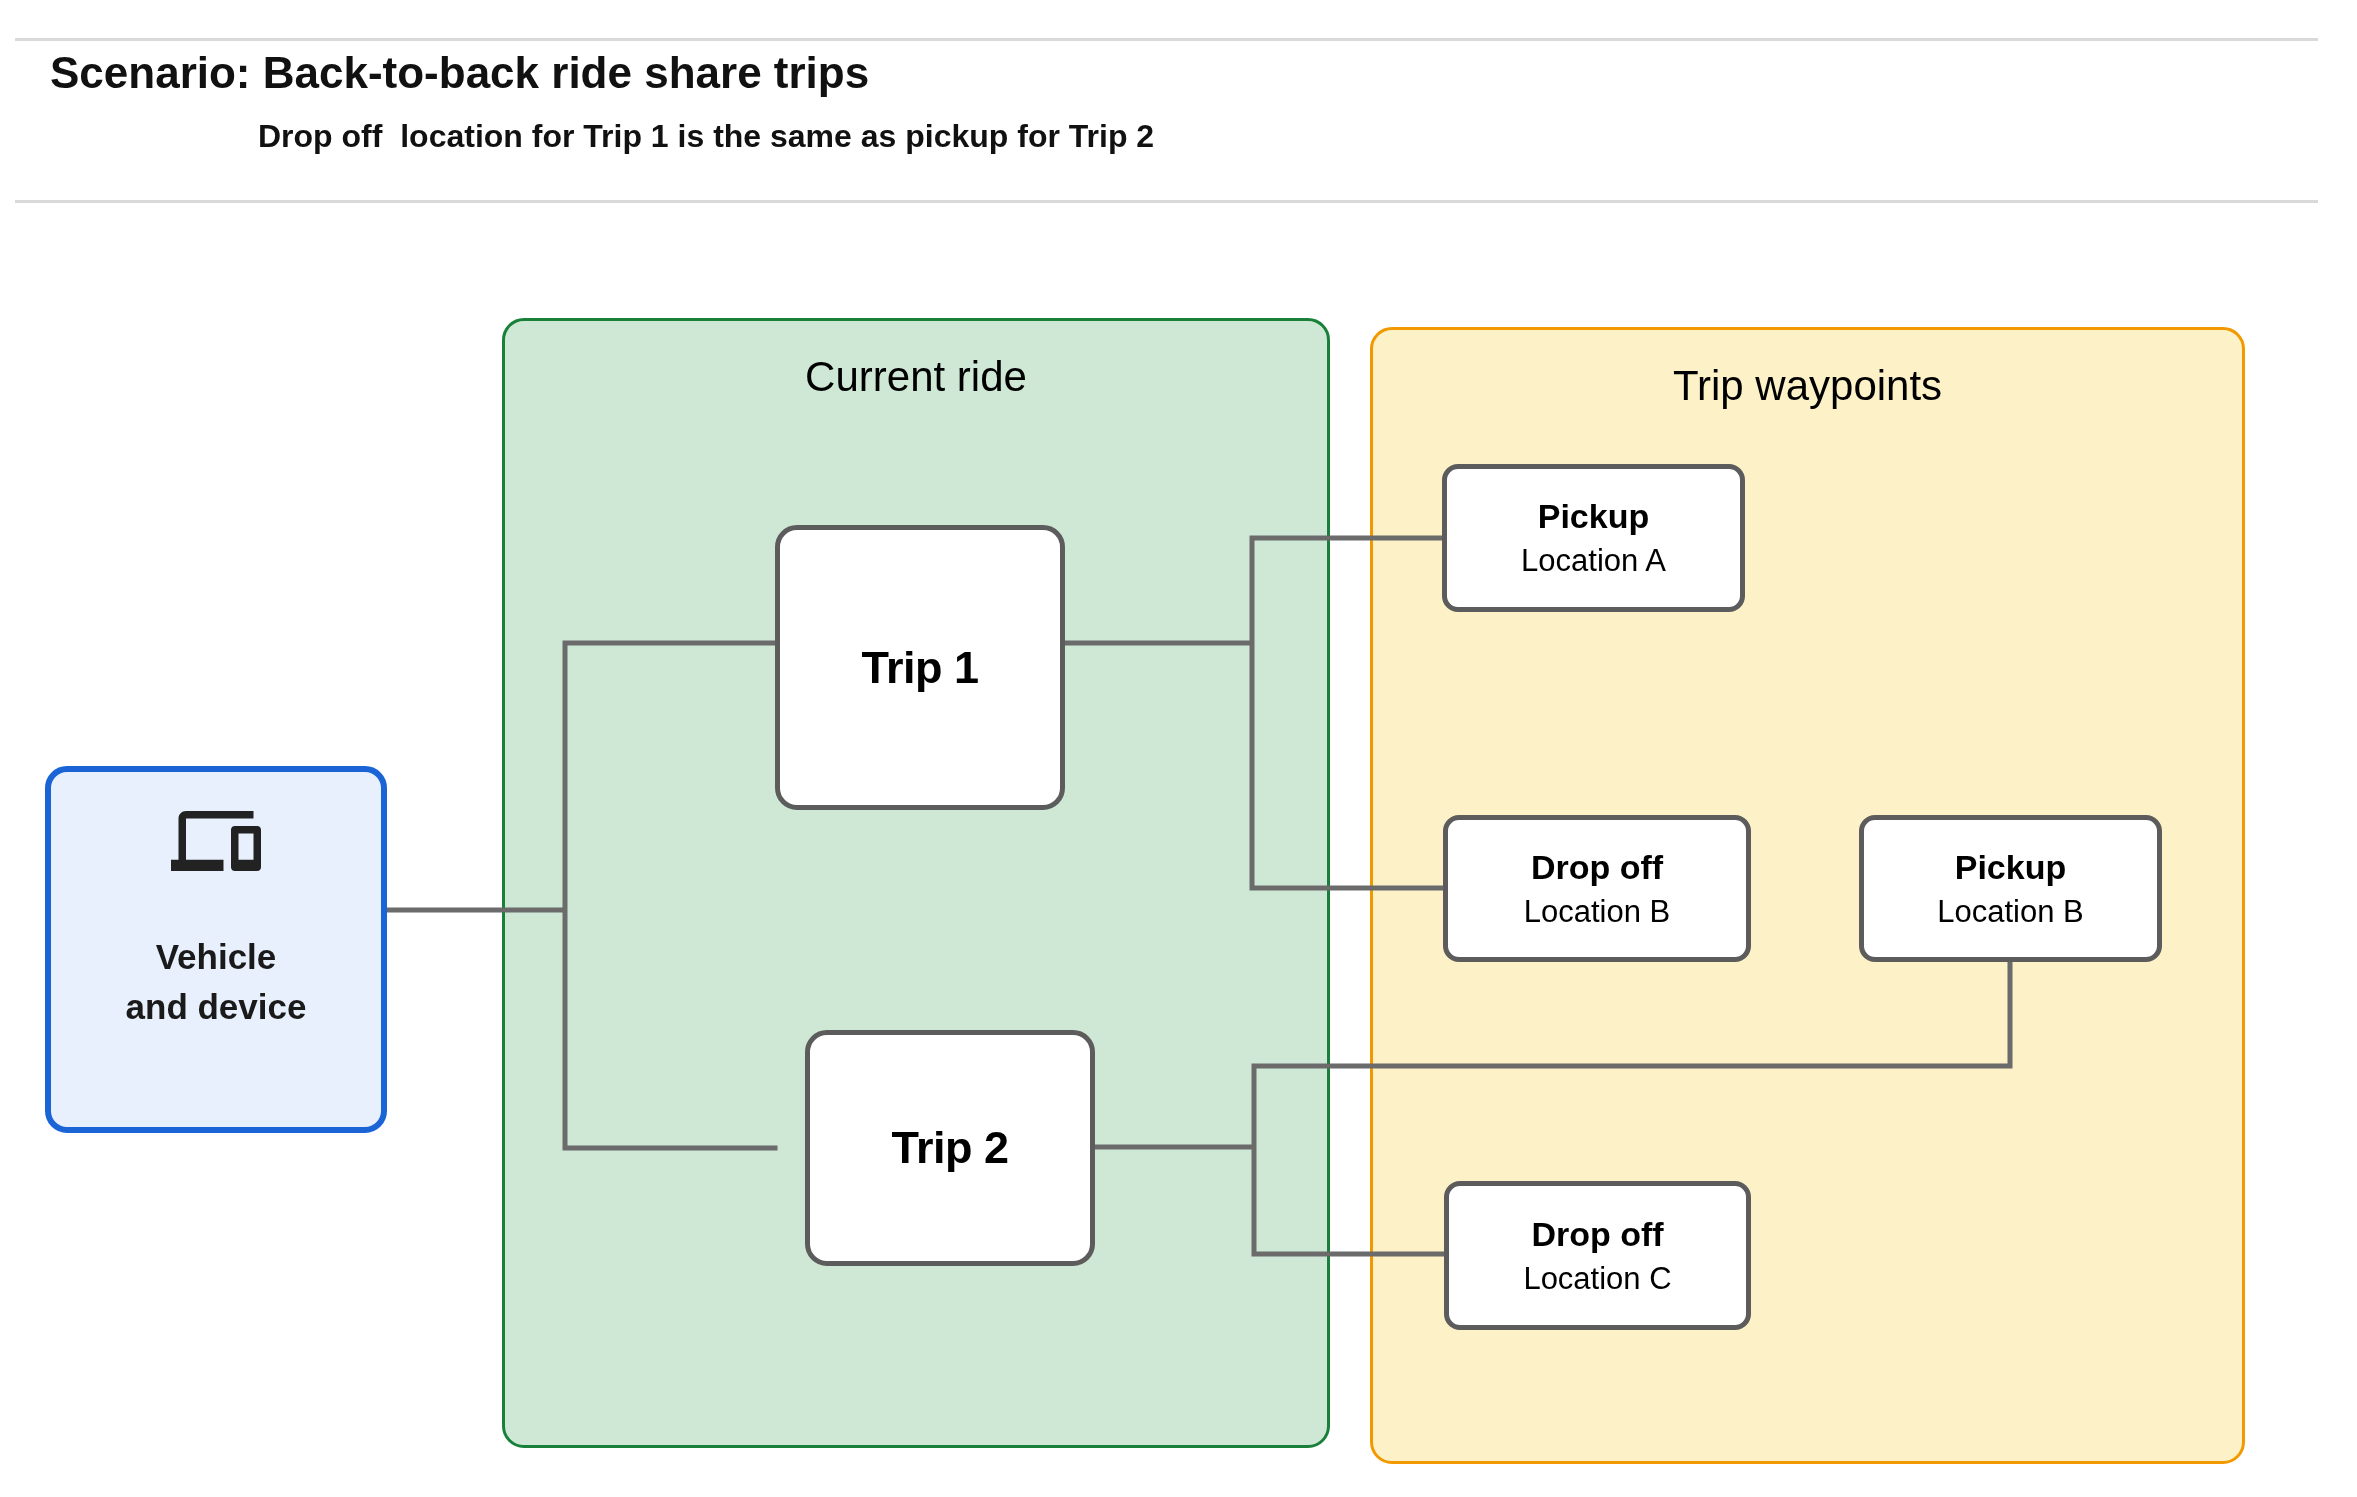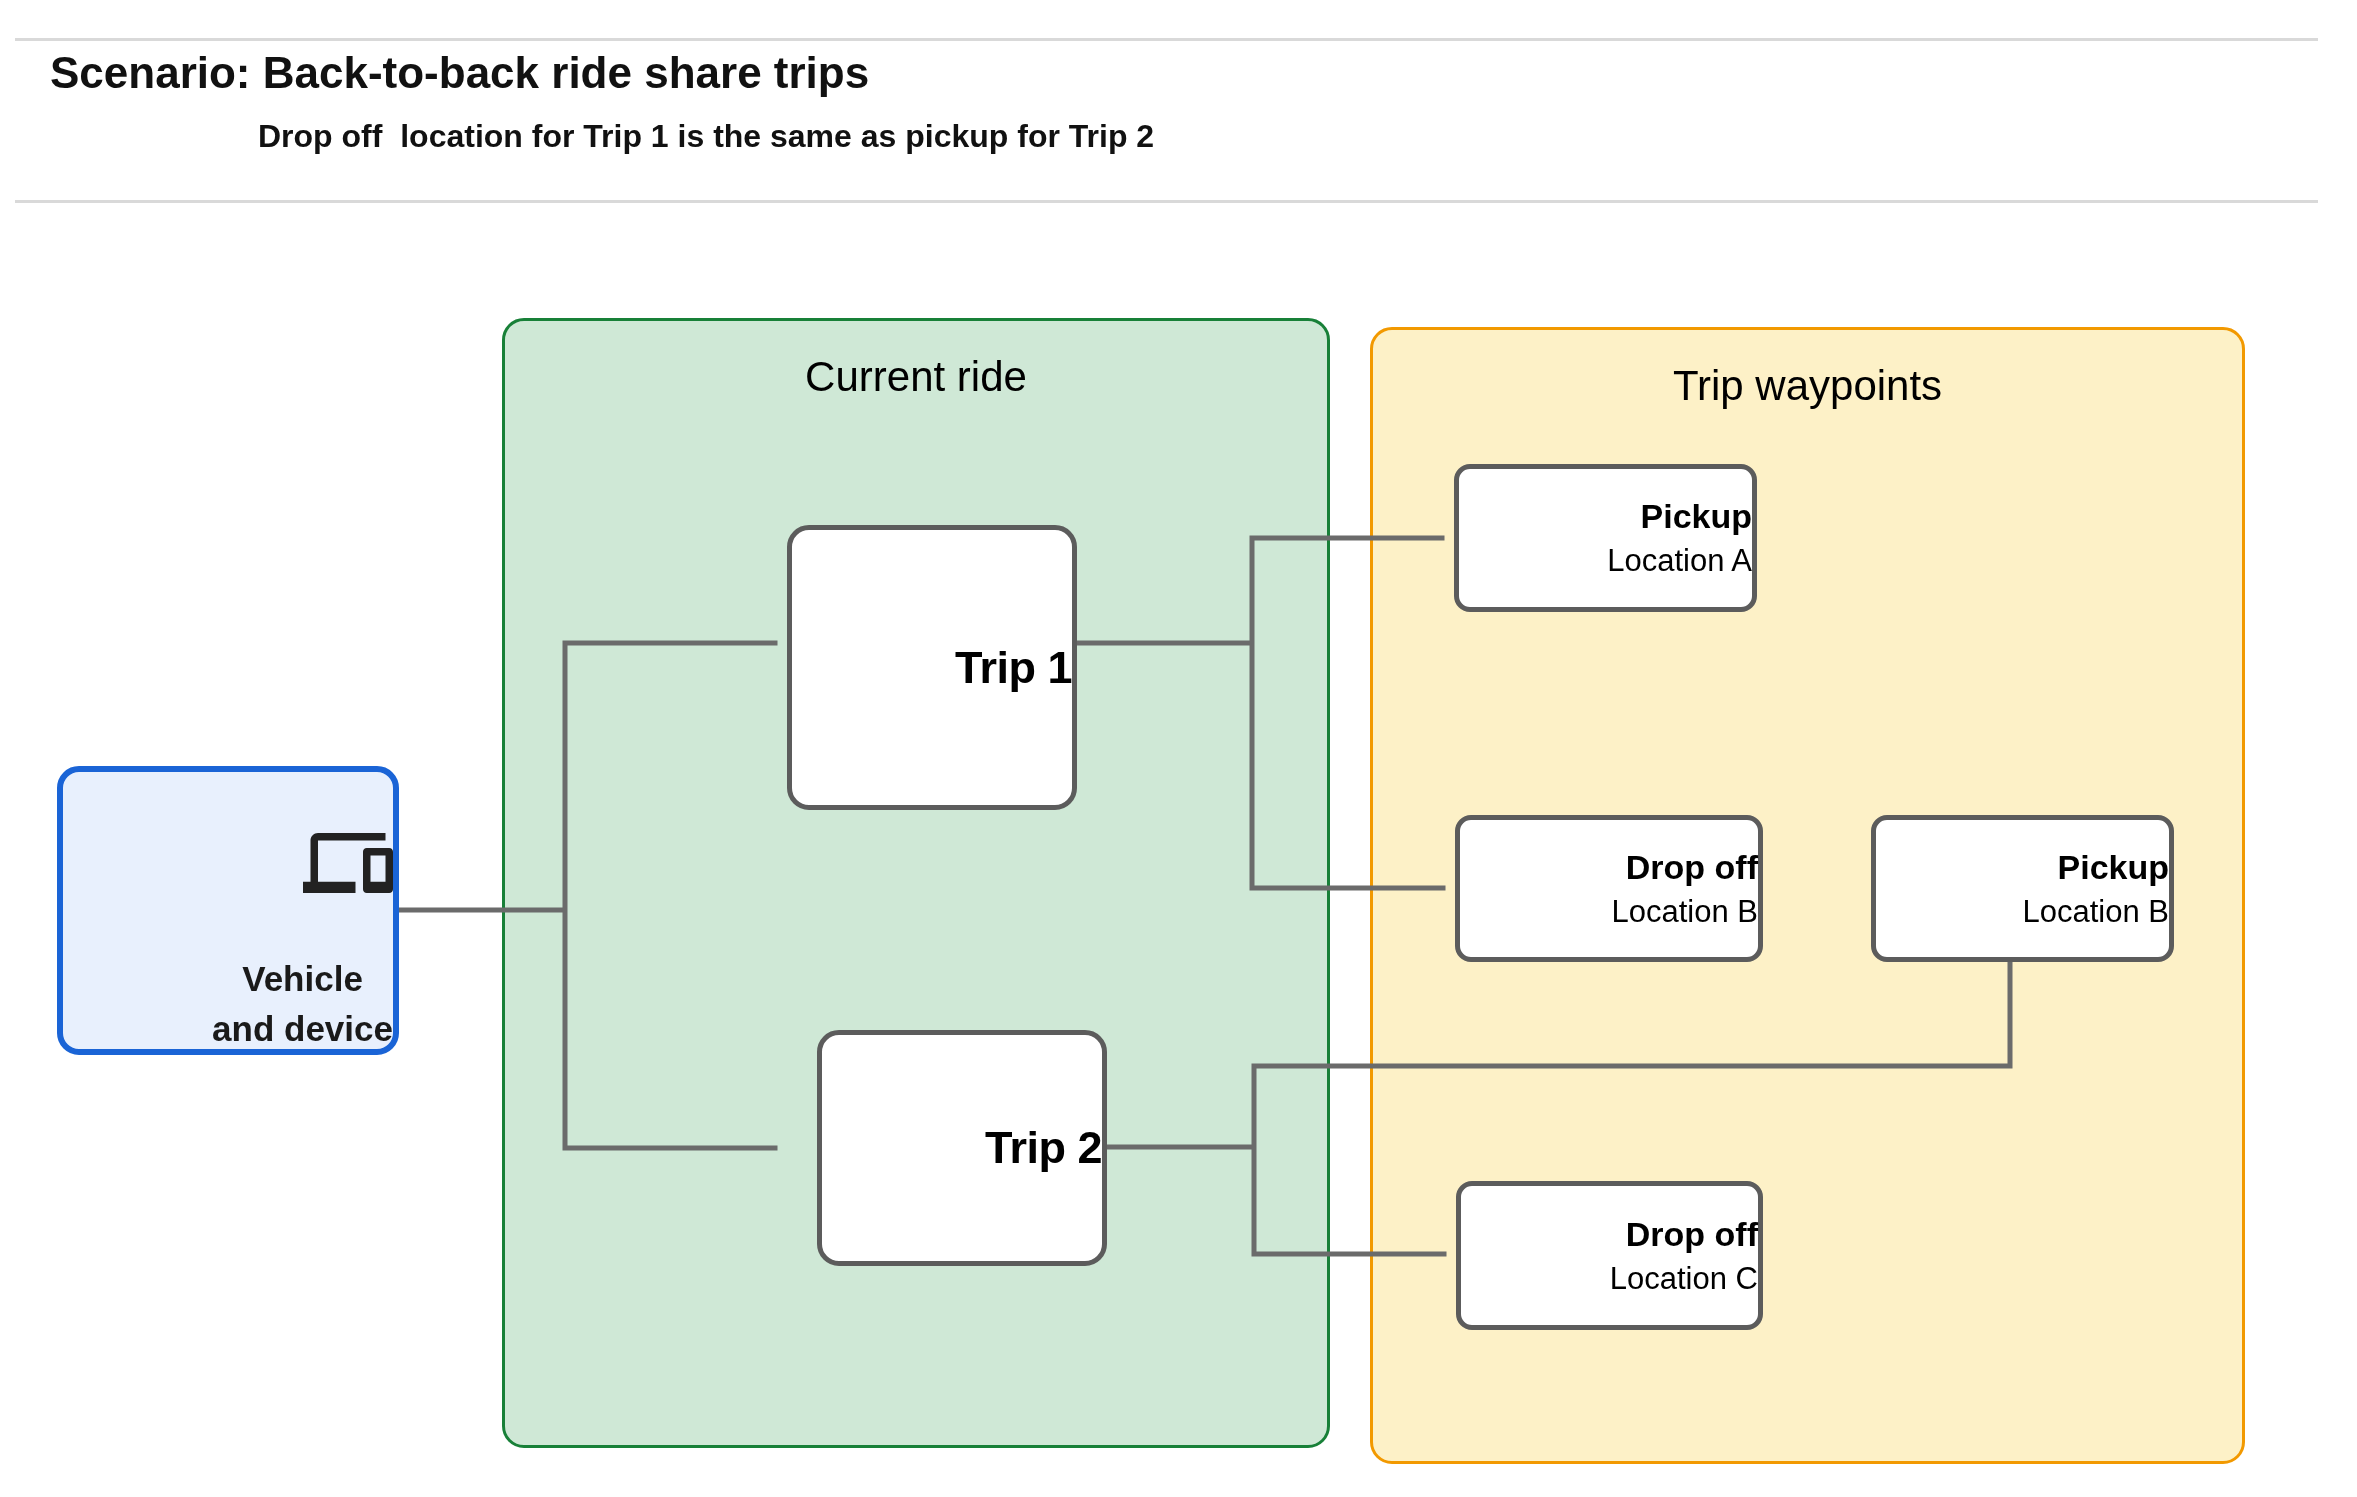--- a/index.html
+++ b/index.html
@@ -29,36 +29,36 @@
 
   .group{position:absolute;border-radius:22px;z-index:1;}
   .group-title{position:absolute;top:32px;left:0;right:0;text-align:center;font-size:42px;font-weight:400;color:#000;}
   .group.current{left:502px;top:318px;width:828px;height:1130px;background:var(--green-fill);border:3px solid var(--green-border);}
   .group.waypoints{left:1370px;top:327px;width:875px;height:1137px;background:var(--yellow-fill);border:3px solid var(--orange-border);}
 
   svg.edges{position:absolute;left:0;top:0;width:2357px;height:1497px;z-index:2;}
   svg.edges path{fill:none;stroke:var(--edge-gray);stroke-width:5;stroke-linecap:square;}
 
   .node{position:absolute;background:#ffffff;border:5px solid var(--node-border);z-index:3;
-        display:flex;flex-direction:column;align-items:flex-end;justify-content:center;text-align:center;margin-left:12px;}
+        display:flex;flex-direction:column;align-items:center;justify-content:center;text-align:center;}
   .node.trip{width:290px;border-radius:22px;}
   .node.trip .trip-label{font-size:45px;font-weight:700;letter-spacing:-0.5px;color:#000;}
   #trip1{left:775px;top:525px;height:285px;}
   #trip2{left:805px;top:1030px;height:236px;}
 
   .node.waypoint{width:303px;height:148px;border-radius:16px;line-height:1.3;}
   .wp-title{font-size:34px;font-weight:700;color:#000;}
   .wp-loc{font-size:31px;font-weight:400;color:#000;margin-top:3px;}
   #pickup-a{left:1442px;top:464px;}
   #dropoff-b{left:1443px;top:815px;width:308px;height:147px;}
   #pickup-b{left:1859px;top:815px;height:147px;}
   #dropoff-c{left:1444px;top:1181px;width:307px;height:149px;}
 
-  .node.vehicle{left:45px;top:766px;width:342px;height:289px;background:var(--blue-fill);
-    border:6px solid var(--blue-border);border-radius:22px;justify-content:flex-start;padding-top:46px;}
+  .node.vehicle{left:45px;top:766px;width:342px;height:367px;background:var(--blue-fill);
+    border:6px solid var(--blue-border);border-radius:22px;justify-content:flex-start;padding-top:24px;}
   .vehicle-icon{width:90px;height:90px;flex:0 0 auto;}
   .vehicle-label{margin-top:46px;font-size:35px;font-weight:700;line-height:1.42;white-space:pre-line;color:#1a1a1a;}
 </style>
 </head>
 <body>
 
 <div class="canvas">
 
   <div class="rule top"></div>
   <div class="hdr-title">Scenario: Back-to-back ride share trips</div>

